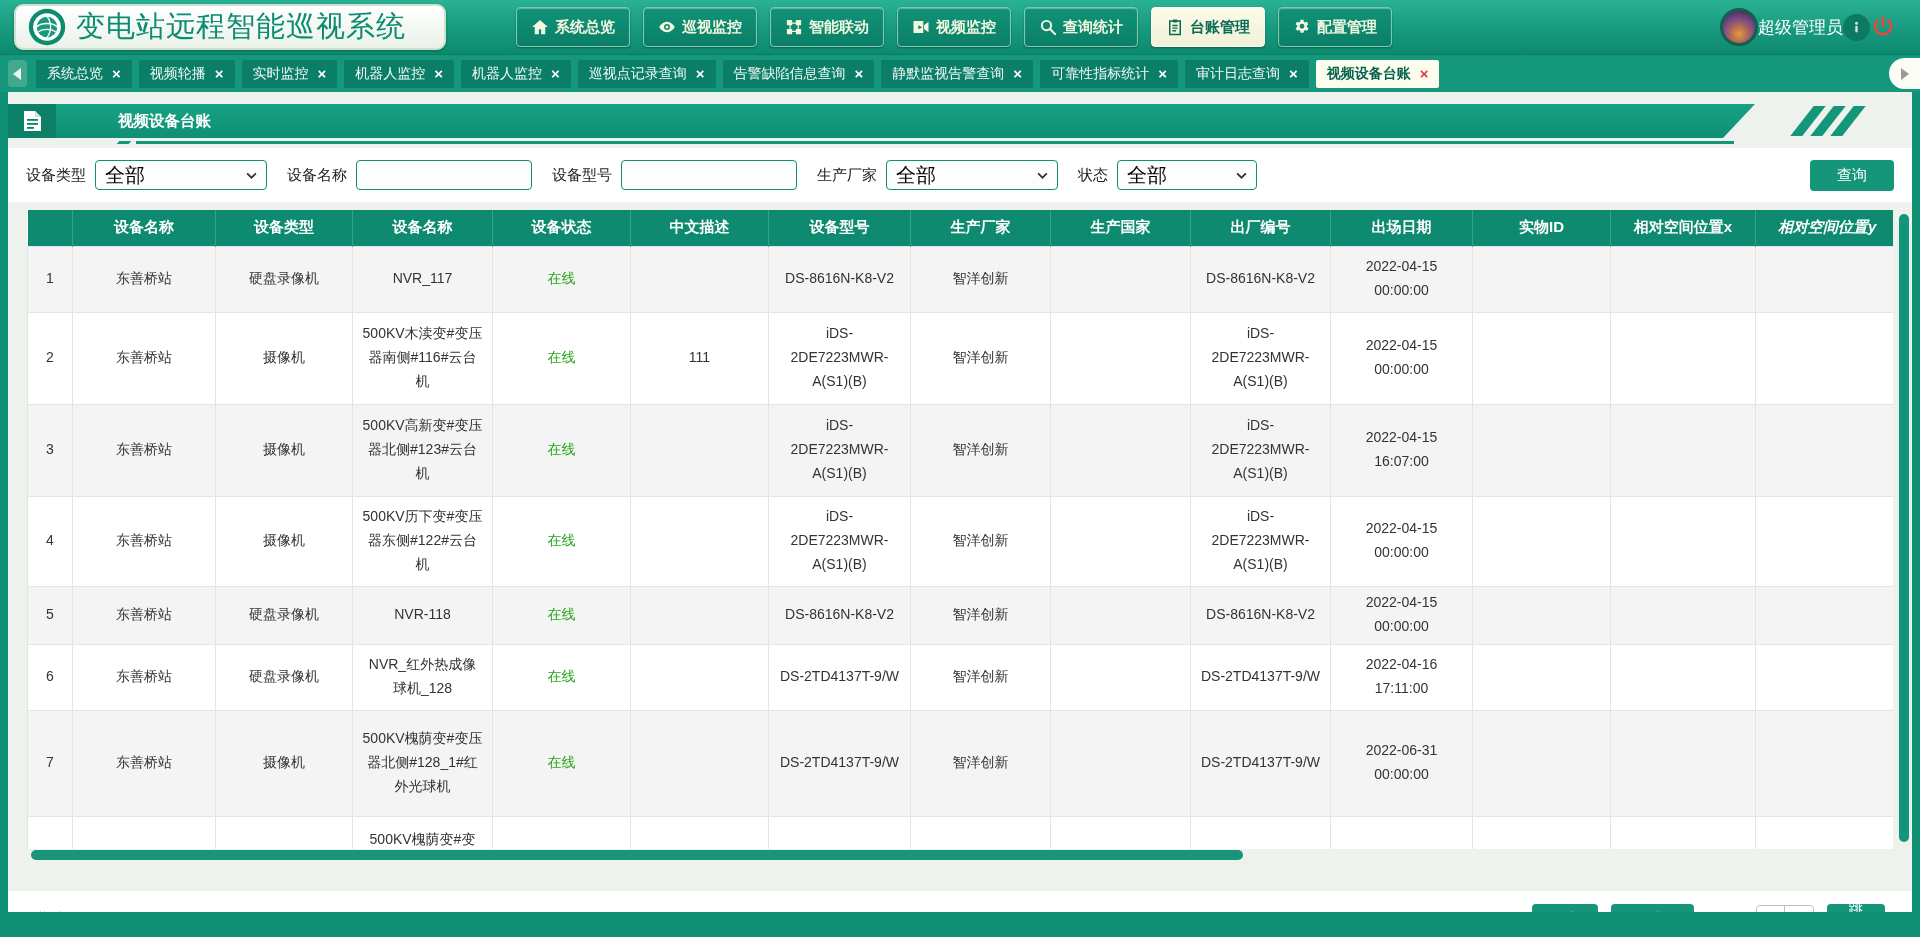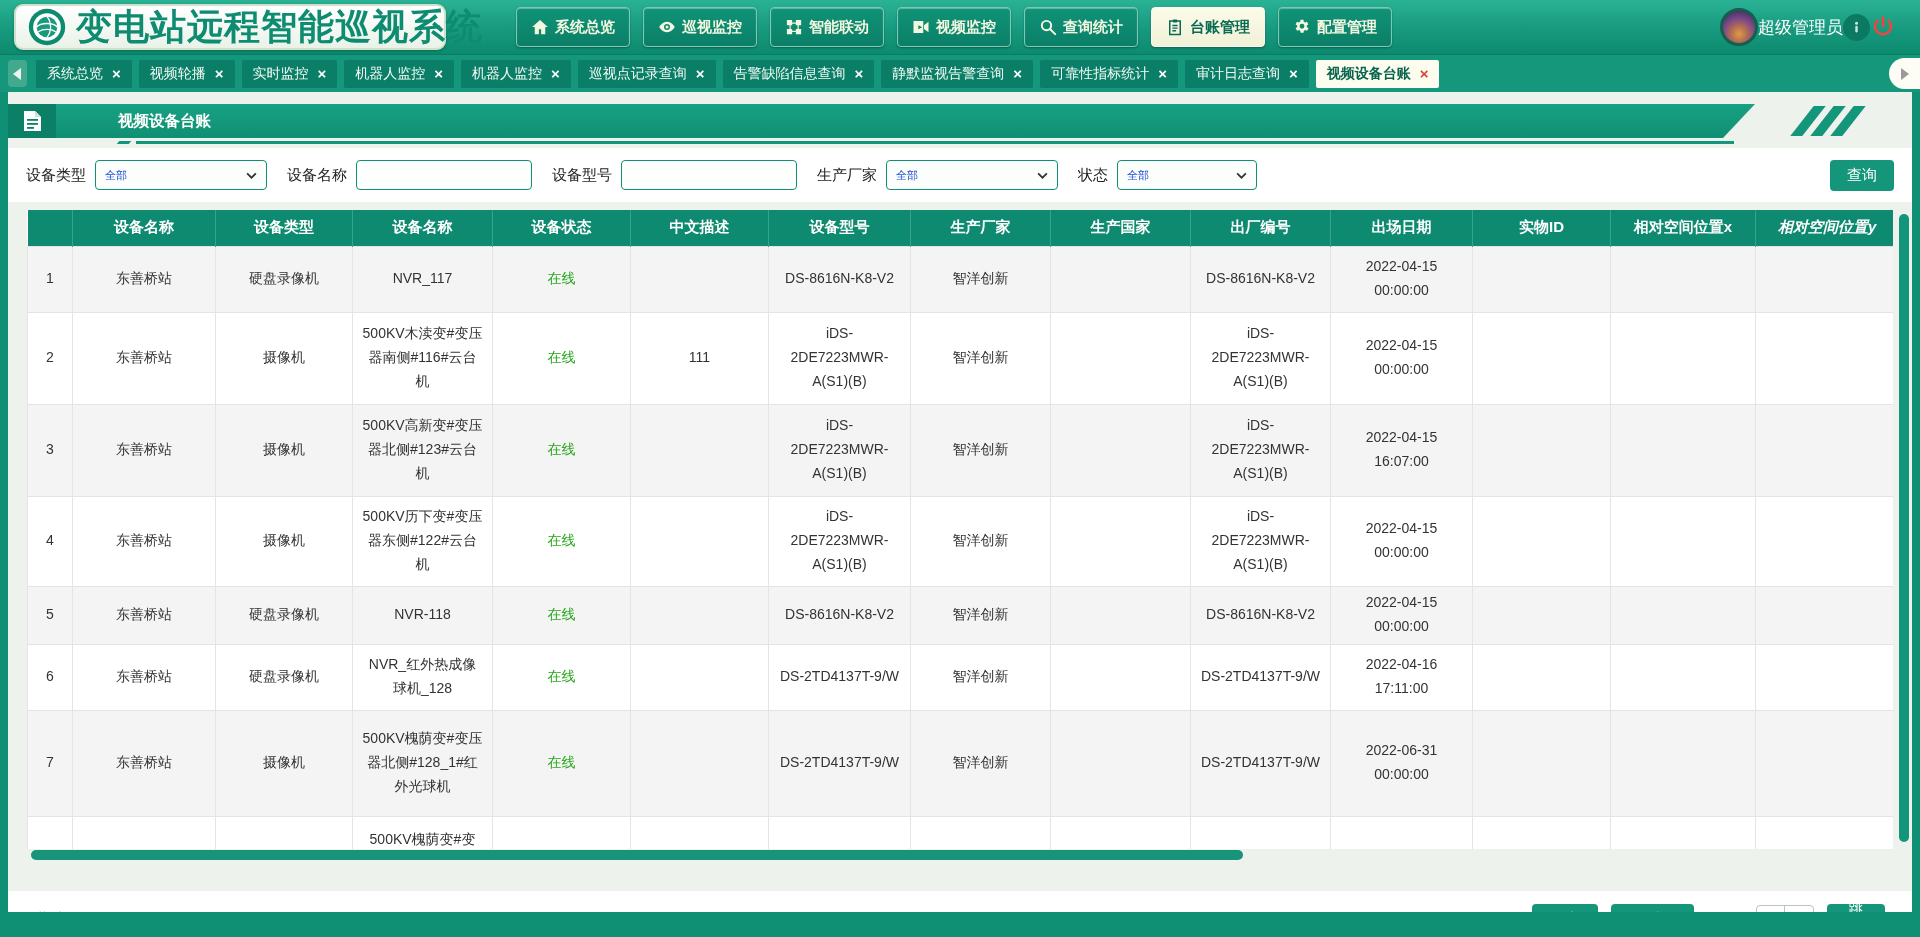--- a/index.html
+++ b/index.html
@@ -17,21 +17,21 @@
     display:flex; align-items:center; padding:0 14px;
     border-bottom:1px solid #0a7c64;
   }
   .logo-box {
     width:432px; height:46px; border-radius:9px;
     background:linear-gradient(180deg,#ffffff 0%,#eaf2e8 100%);
     border:2px solid #cfe0cc;
     display:flex; align-items:center; gap:10px; padding:0 12px;
     box-shadow:0 1px 3px rgba(0,0,0,.25);
   }
-  .logo-title { color:#0e8c71; font-size:36px; font-weight:bold; letter-spacing:1px; white-space:nowrap; }
+  .logo-title { color:#0e8c71; font-size:29px; font-weight:normal; letter-spacing:1px; white-space:nowrap; }
   .nav { display:flex; gap:13px; margin-left:70px; }
   .nav-btn {
     width:114px; height:40px; border-radius:4px;
     background:linear-gradient(180deg,#0f9377 0%,#0b7f67 100%);
     border:1px solid #7cc9b3;
     box-shadow:inset 0 1px 1px rgba(255,255,255,.35), 0 1px 2px rgba(0,0,0,.3);
     color:#f3f7e0; font-size:15px; font-weight:bold;
     display:flex; align-items:center; justify-content:center; gap:6px;
     cursor:pointer; white-space:nowrap;
   }
@@ -122,35 +122,35 @@
   
   .filter-panel {
     margin-top:10px; background:#ffffff; height:54px;
     display:flex; align-items:center; padding:0 18px; position:relative;
   }
   .filter-panel label { font-size:15px; color:#222; margin-right:9px; white-space:nowrap; }
   .f-gap { margin-left:20px; }
   .sel {
     width:172px; height:30px; border:1px solid #0f8f75; border-radius:4px;
     background:#fcfefc; display:flex; align-items:center; justify-content:space-between;
-    padding:0 9px; font-size:11px; color:#1d4ed8; cursor:pointer;
+    padding:0 9px; font-size:20px; color:#000000; cursor:pointer;
   }
   .sel svg { width:11px; height:7px; stroke:#333; stroke-width:2; fill:none; flex:none; }
   .inp {
     width:176px; height:30px; border:1px solid #0f8f75; border-radius:4px;
     background:#fdfffd; padding:0 9px; font-size:14px; color:#333;
     font-family:"Liberation Sans","DejaVu Sans",sans-serif; outline:none;
   }
   .btn {
     height:31px; background:#15967b; color:#ffffff; font-size:15px;
     border:none; border-radius:4px; padding:0 16px; cursor:pointer;
     display:inline-flex; align-items:center; justify-content:center; gap:6px;
     font-family:"Liberation Sans","DejaVu Sans",sans-serif;
   }
-  .search-btn { position:absolute; right:18px; width:64px; }
+  .search-btn { position:absolute; right:18px; width:84px; }
 
   
   .table-zone { margin:8px 19px 0 19px; height:639px; overflow:hidden; position:relative; }
   table { width:1871px; border-collapse:collapse; table-layout:fixed; background:#ffffff; }
   thead th {
     height:36px; background:#0e8a70; color:#ffffff; font-size:15px; font-weight:bold;
     border-right:1px solid #36a489; text-align:center; padding:0 4px;
   }
   thead th:last-child { border-right:none;font-style:italic; }
   tbody td {

